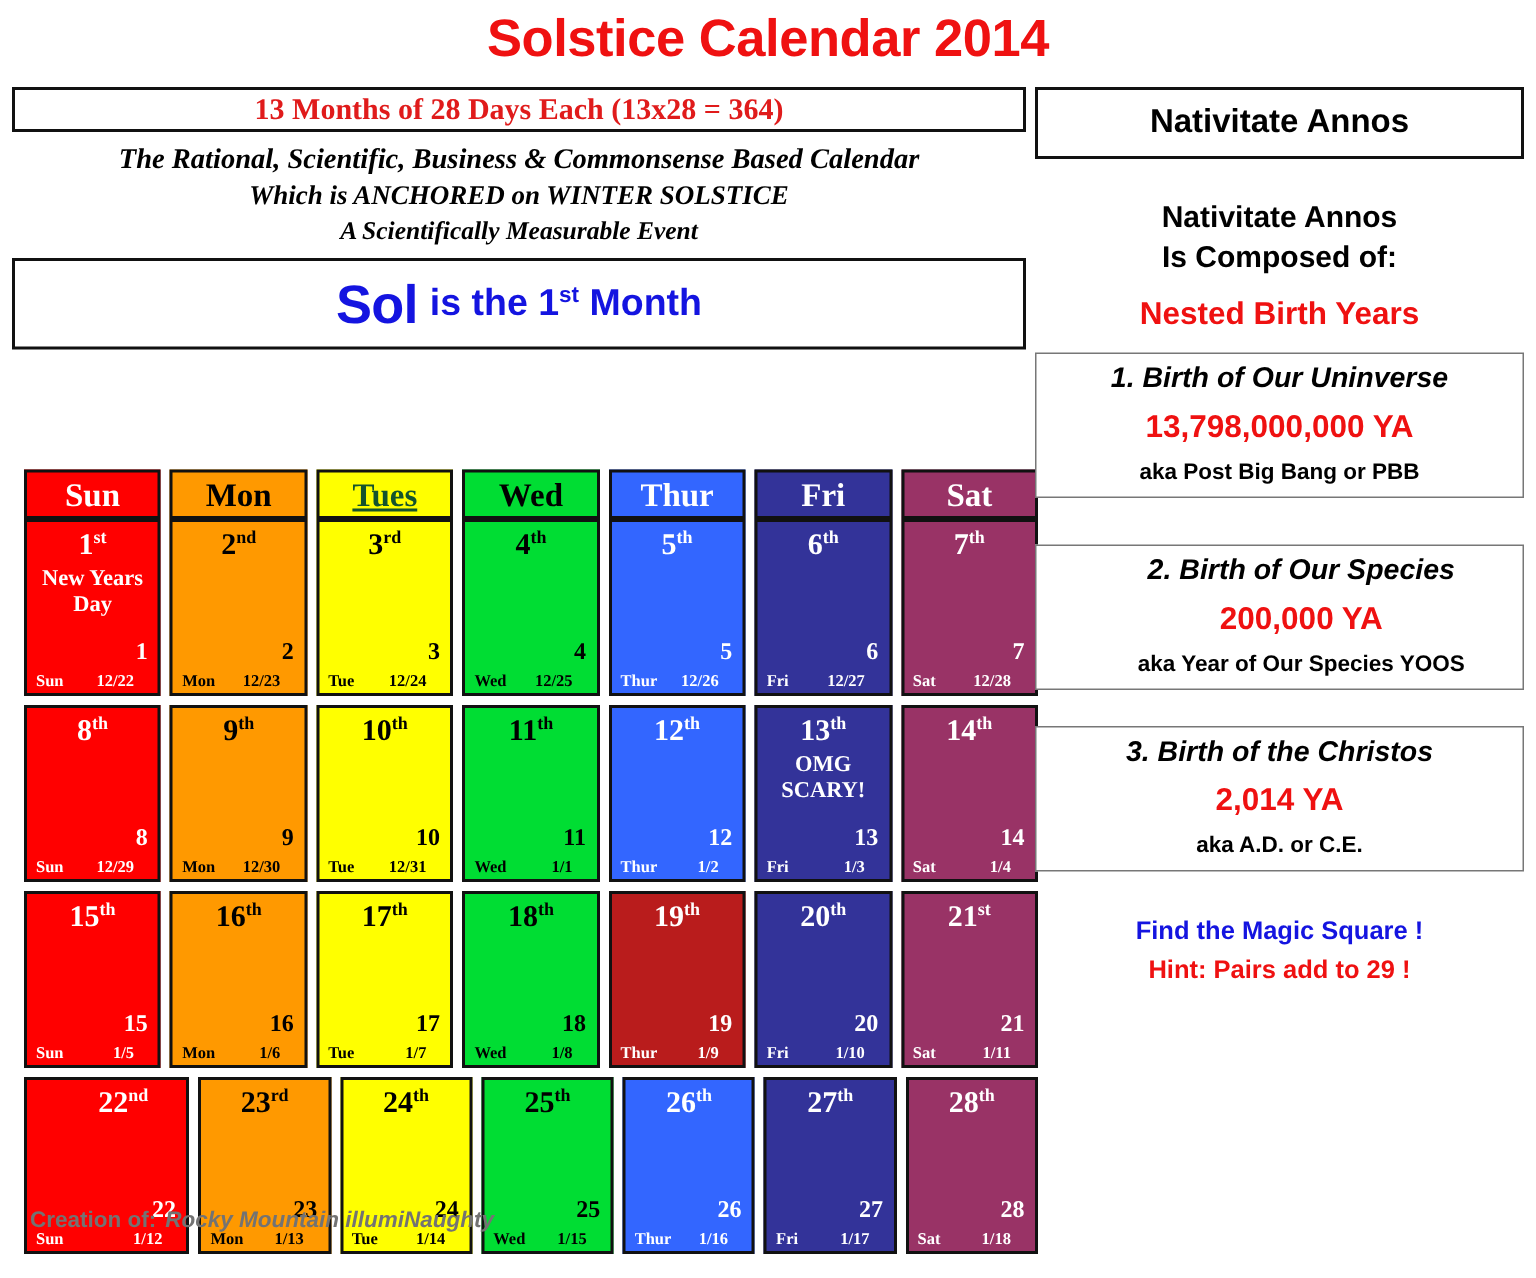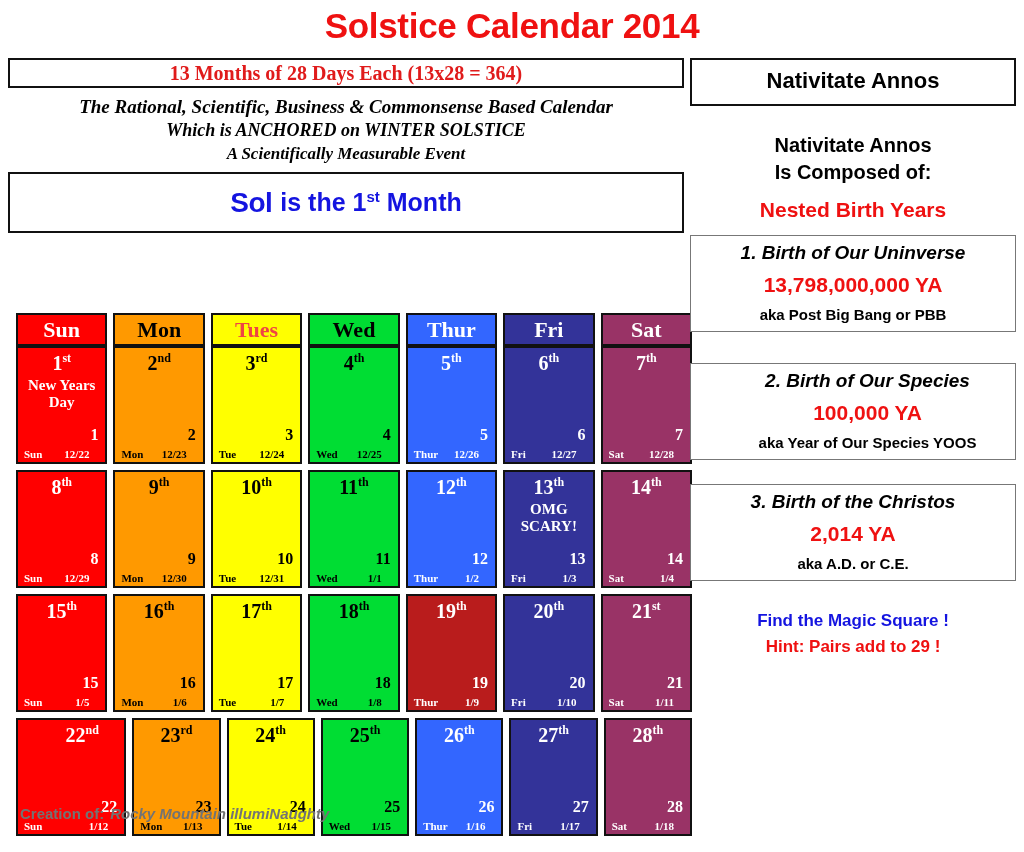--- a/index.html
+++ b/index.html
@@ -49,21 +49,21 @@
 
   .month-box{
     margin-top:7px;
     border:2px solid #111;
     background:#fff;
     height:57px;
     display:flex;align-items:center;justify-content:center;
   }
   .month-box .sol{
     font-family:"Liberation Sans", sans-serif;
-    font-weight:bold;font-size:28px;color:#1414e0;
+    font-weight:bold;font-size:36px;color:#1414e0;
     letter-spacing:-0.5px;
   }
   .month-box .rest{
     font-family:"Liberation Sans", sans-serif;
     font-weight:bold;font-size:25px;color:#1414e0;
     margin-left:8px;
   }
   .month-box .rest sup{font-size:15px;vertical-align:super;}
 
   
@@ -203,21 +203,21 @@
     </div>
 
     <div class="cal" id="cal-root">
       <div class="cal-row" id="hdr-row">
           <div class="hdr-cell" style="background: rgb(255, 0, 0); color: rgb(255, 255, 255);">
             <span>Sun</span>
           </div>
           <div class="hdr-cell" style="background: rgb(255, 153, 0); color: rgb(0, 0, 0);">
             <span>Mon</span>
           </div>
-          <div class="hdr-cell" style="background: rgb(255, 255, 0); color: #ef4444;">
+          <div class="hdr-cell" style="background: rgb(255, 255, 0); color: #14532d; text-decoration: underline;">
             <span>Tues</span>
           </div>
           <div class="hdr-cell" style="background: rgb(0, 221, 51); color: rgb(0, 0, 0);">
             <span>Wed</span>
           </div>
           <div class="hdr-cell" style="background: rgb(51, 102, 255); color: rgb(255, 255, 255);">
             <span>Thur</span>
           </div>
           <div class="hdr-cell" style="background: rgb(51, 51, 153); color: rgb(255, 255, 255);">
             <span>Fri</span>
@@ -479,21 +479,21 @@
     <div class="nested">Nested Birth Years</div>
 
     <div class="birth-box b1">
       <div class="bt">1. Birth of Our Uninverse</div>
       <div class="bn">13,798,000,000 YA</div>
       <div class="ba">aka Post Big Bang or PBB</div>
     </div>
 
     <div class="birth-box b2">
       <div class="bt">2. Birth of Our Species</div>
-      <div class="bn">100,000 YA</div>
+      <div class="bn">200,000 YA</div>
       <div class="ba">aka Year of Our Species YOOS</div>
     </div>
 
     <div class="birth-box b3">
       <div class="bt">3. Birth of the Christos</div>
       <div class="bn">2,014 YA</div>
       <div class="ba">aka A.D. or C.E.</div>
     </div>
 
     <div class="magic">

